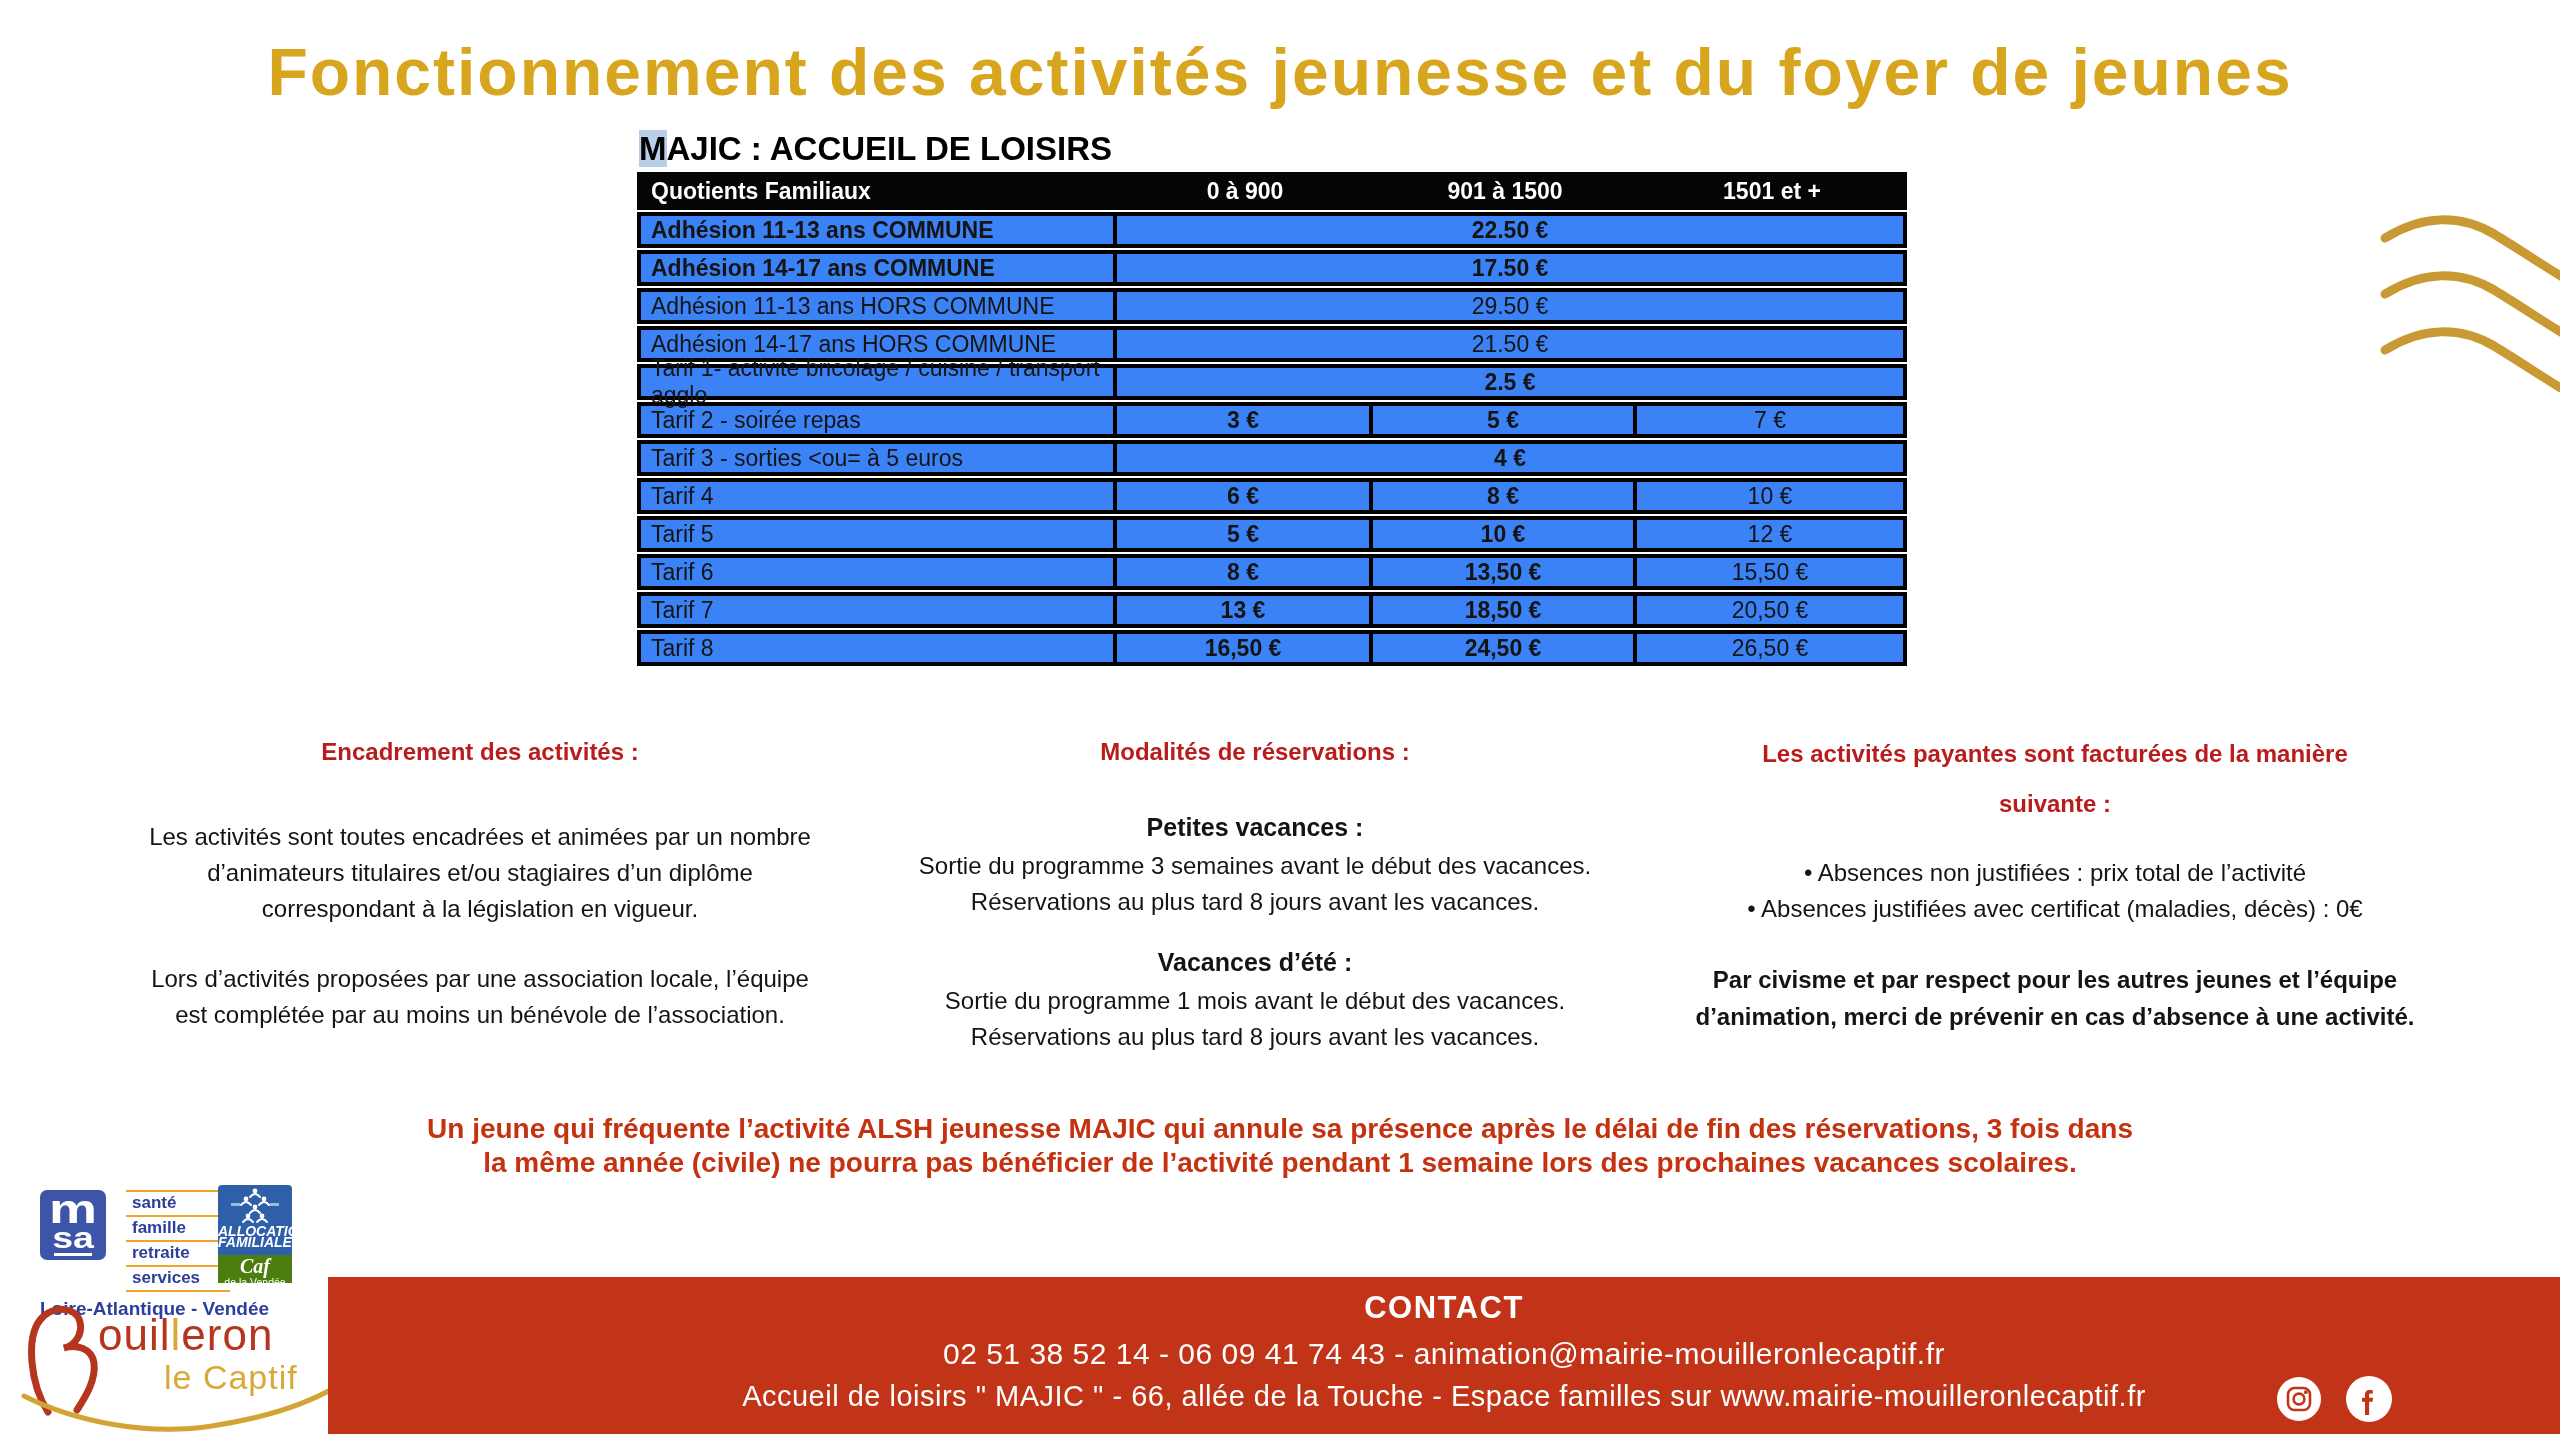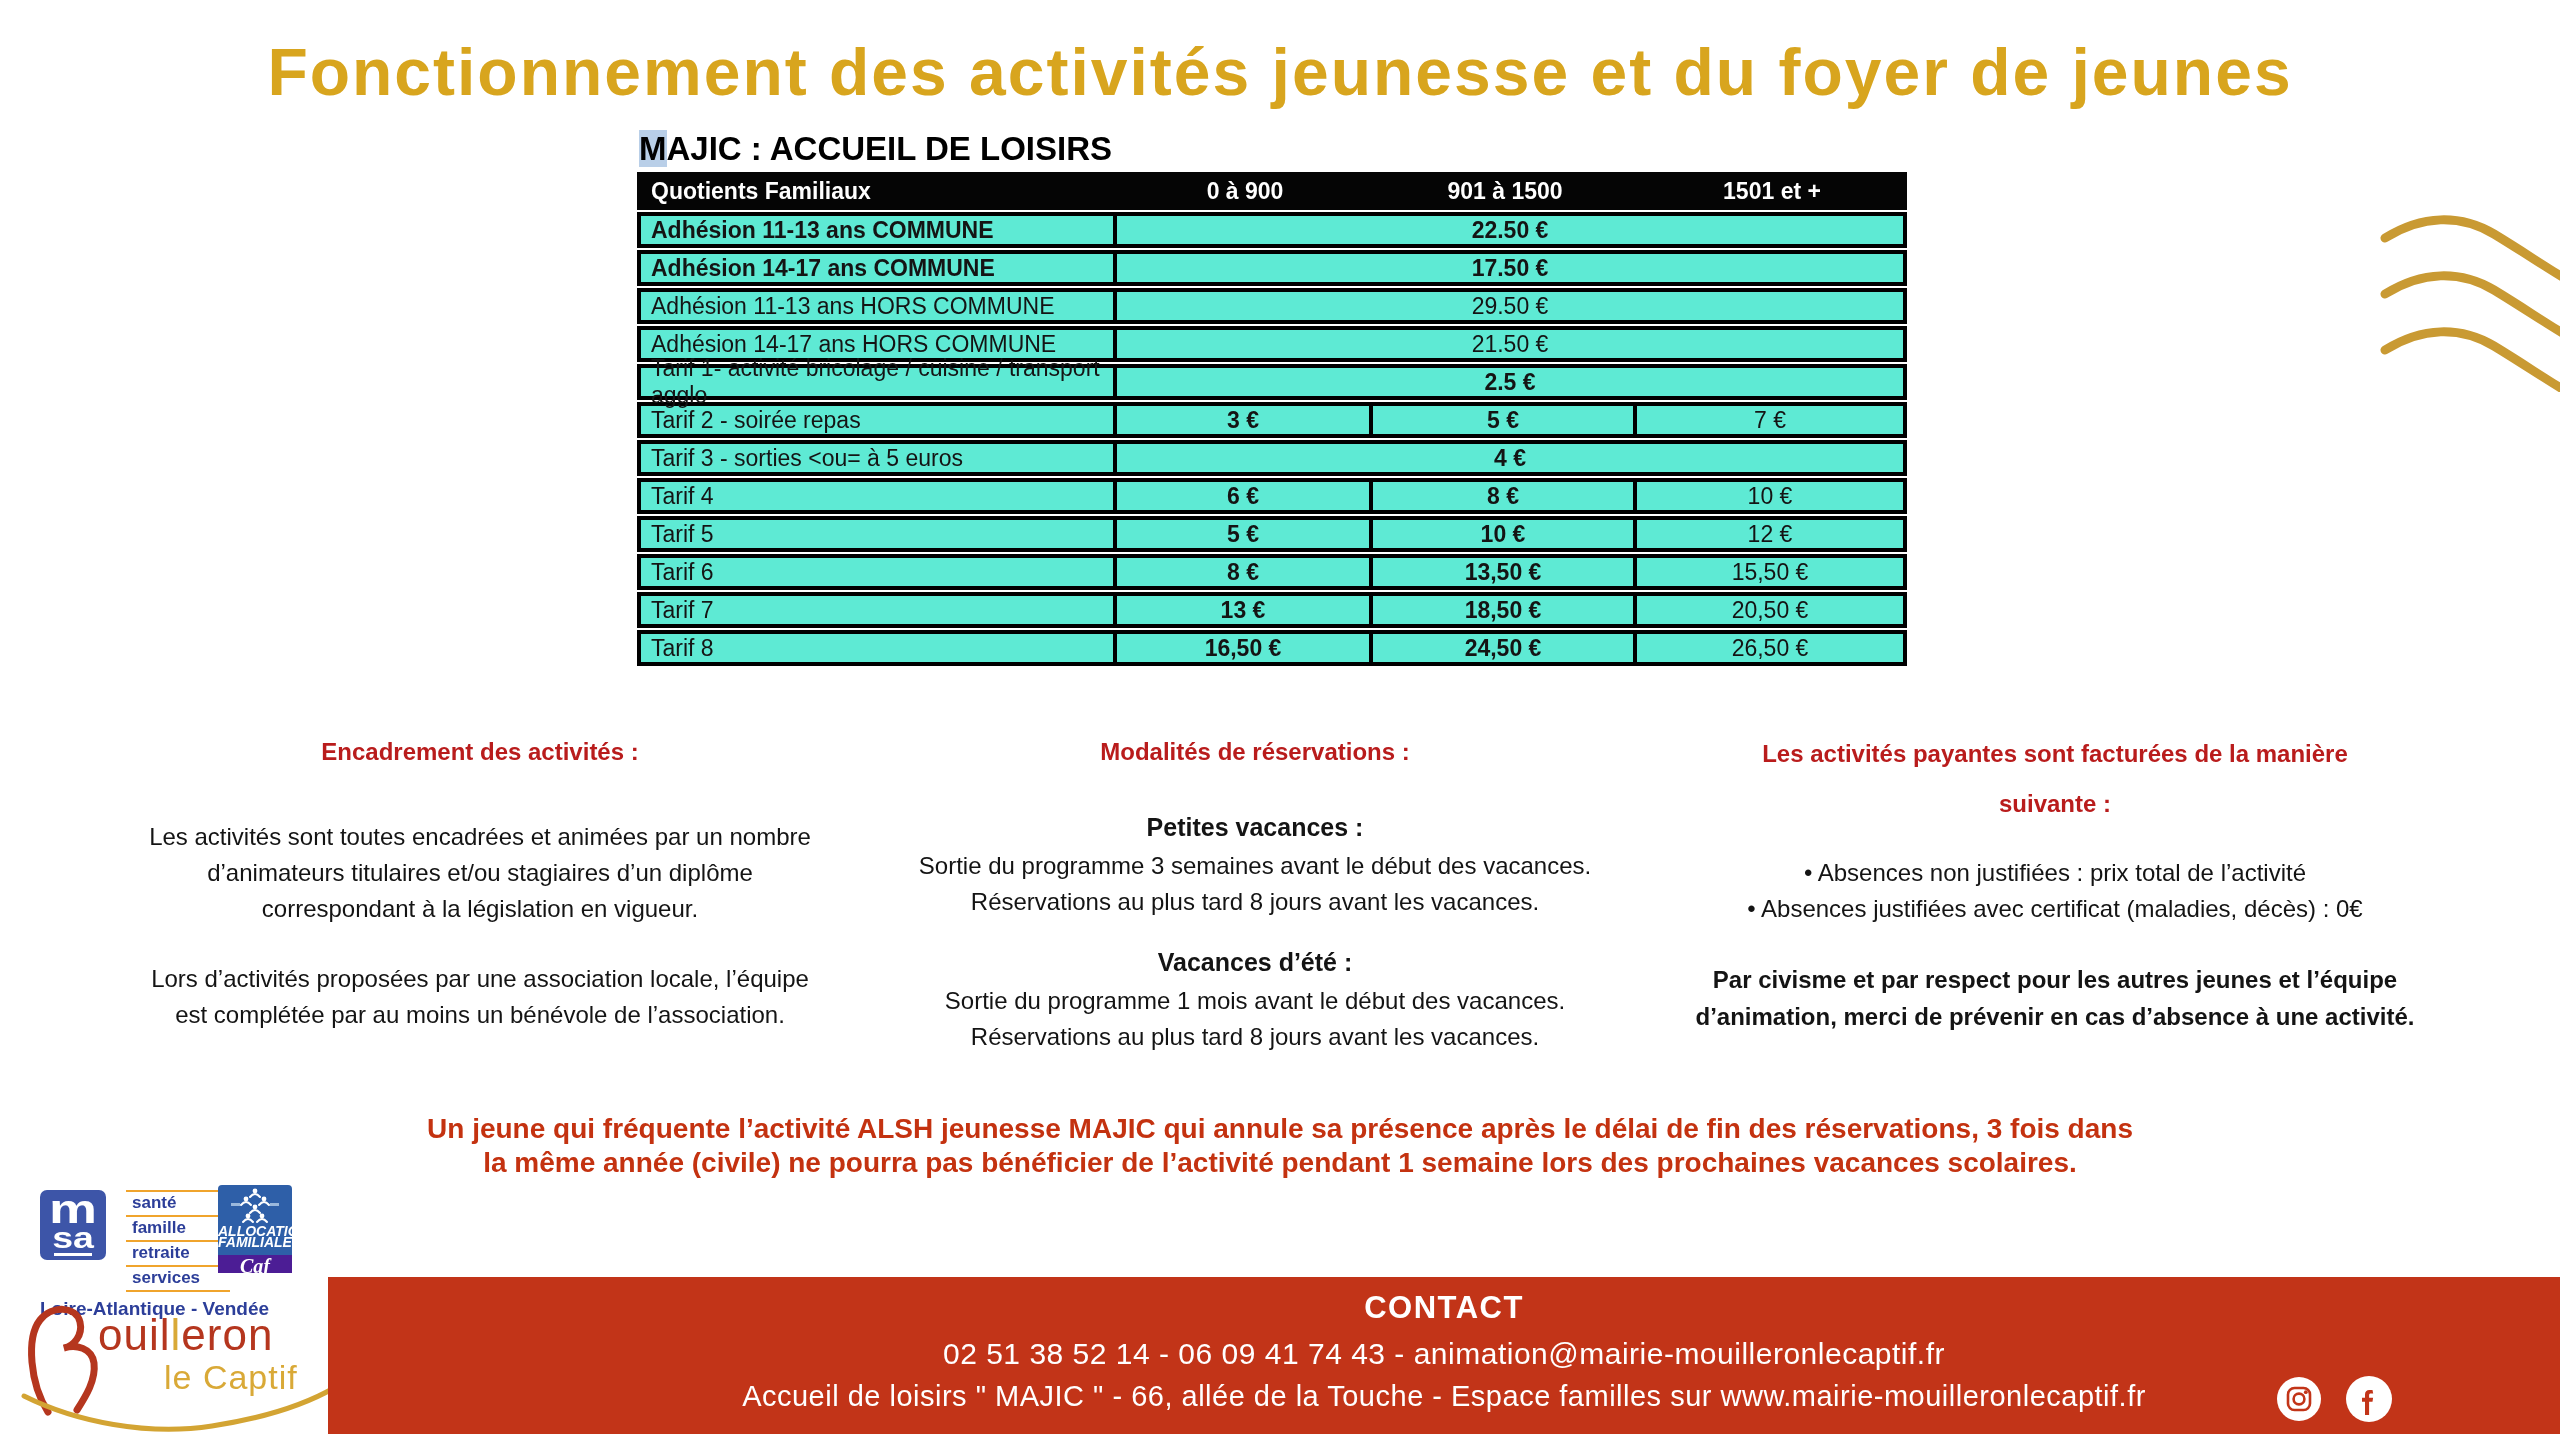--- a/index.html
+++ b/index.html
@@ -16,21 +16,21 @@
 
   
   .pricing-table{position:absolute;left:637px;top:172px;width:1270px;}
   .thead{display:flex;align-items:center;background:#050505;color:#fff;height:38px;
          font-weight:700;font-size:23px;}
   .thead .h0{width:480px;padding-left:14px;box-sizing:border-box;}
   .thead .h1{width:256px;text-align:center;}
   .thead .h2{width:264px;text-align:center;}
   .thead .h3{flex:1;text-align:center;}
   .trow{display:flex;align-items:stretch;box-sizing:border-box;height:36px;margin-top:2px;
-        border:4px solid #000;background:#5eead4;font-size:23px;}
+        border:4px solid #000;background:#3b82f6;font-size:23px;}
   .cell{display:flex;align-items:center;box-sizing:border-box;}
   .cell.label{width:472px;padding-left:10px;}
   .cell.v{border-left:4px solid #000;justify-content:center;text-align:center;}
   .cell.v1{width:256px;}
   .cell.v2{width:264px;}
   .cell.v3{flex:1;}
   .cell.merged{flex:1;border-left:4px solid #000;justify-content:center;text-align:center;}
   .bold{font-weight:700;}
 
   
@@ -77,21 +77,21 @@
   .msa-items{margin-left:20px;width:104px;border-bottom:2px solid #F0A42C;}
   .msa-item{border-top:2px solid #F0A42C;font-size:17px;font-weight:700;color:#2C3E99;
             padding:1px 0 2px 6px;}
   .msa-region{margin-top:6px;font-size:19px;font-weight:700;color:#2C3E99;white-space:nowrap;}
 
   .caf-logo{position:absolute;left:218px;top:1185px;width:74px;}
   .caf-top{height:70px;background:#2E5FA8;border-radius:4px 4px 0 0;position:relative;color:#fff;}
   .caf-people{position:absolute;left:50%;top:2px;transform:translateX(-50%);}
   .caf-alloc{position:absolute;bottom:7px;width:100%;text-align:center;font-style:italic;
              font-weight:700;font-size:14px;line-height:11px;}
-  .caf-bottom{height:18px;background:#4c1d95;text-align:center;color:#fff;}
+  .caf-bottom{height:28px;background:#4d7c0f;text-align:center;color:#fff;}
   .caf-name{font-family:"Liberation Serif",serif;font-style:italic;font-weight:700;
             font-size:20px;line-height:21px;padding-top:1px;}
   .caf-sub{font-size:10.5px;line-height:11px;}
 
   .town-logo{position:absolute;left:16px;top:1296px;width:330px;height:142px;}
   .town-m{position:absolute;left:8px;top:4px;}
   .town-name{position:absolute;left:82px;top:14px;font-size:44px;letter-spacing:1px;color:#B5361E;}
   .town-name .gold{color:#D9A937;}
   .town-sub{position:absolute;left:148px;top:62px;font-size:34px;letter-spacing:1px;color:#D9A937;}
   .town-swoosh{position:absolute;left:0;top:84px;}

